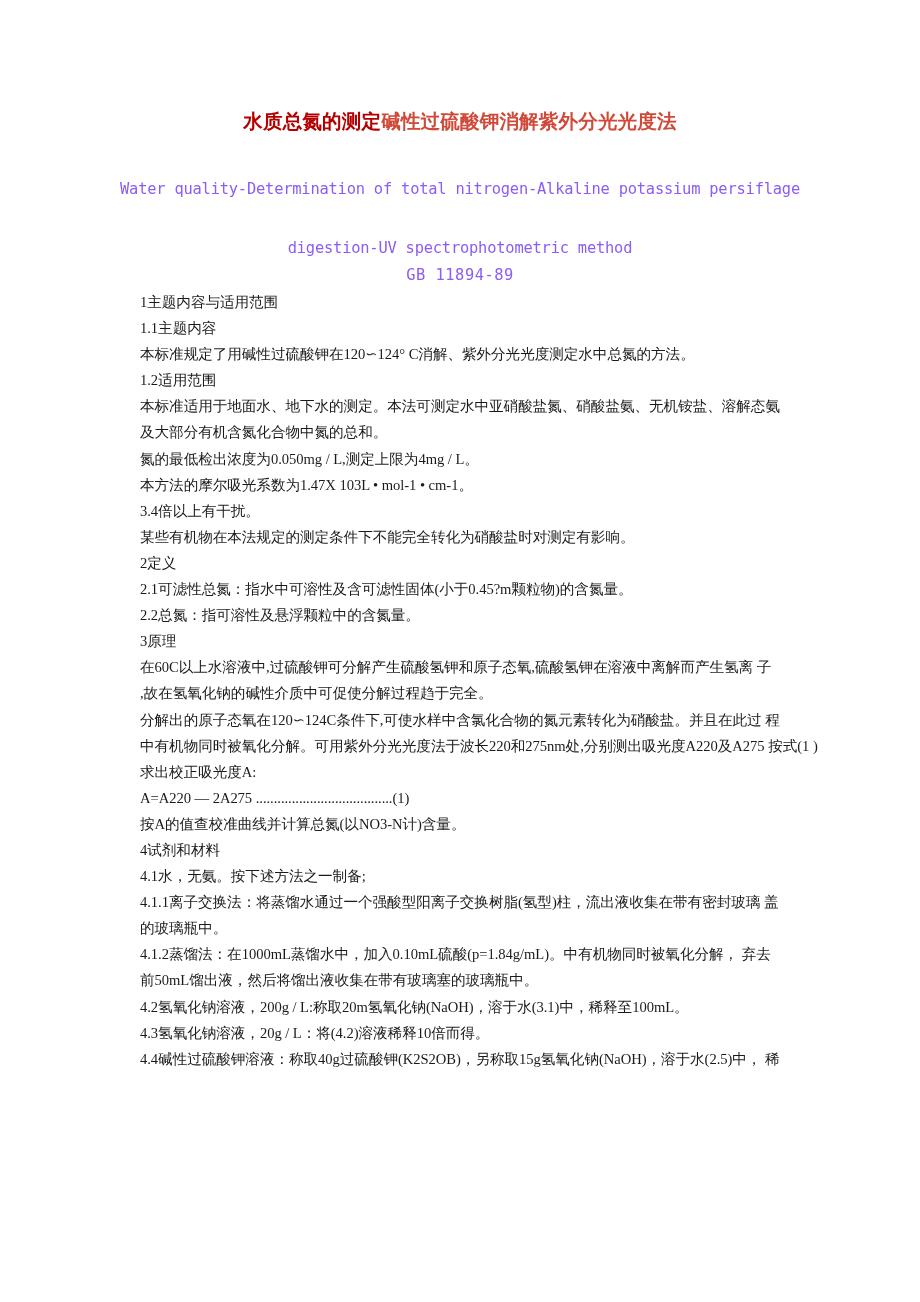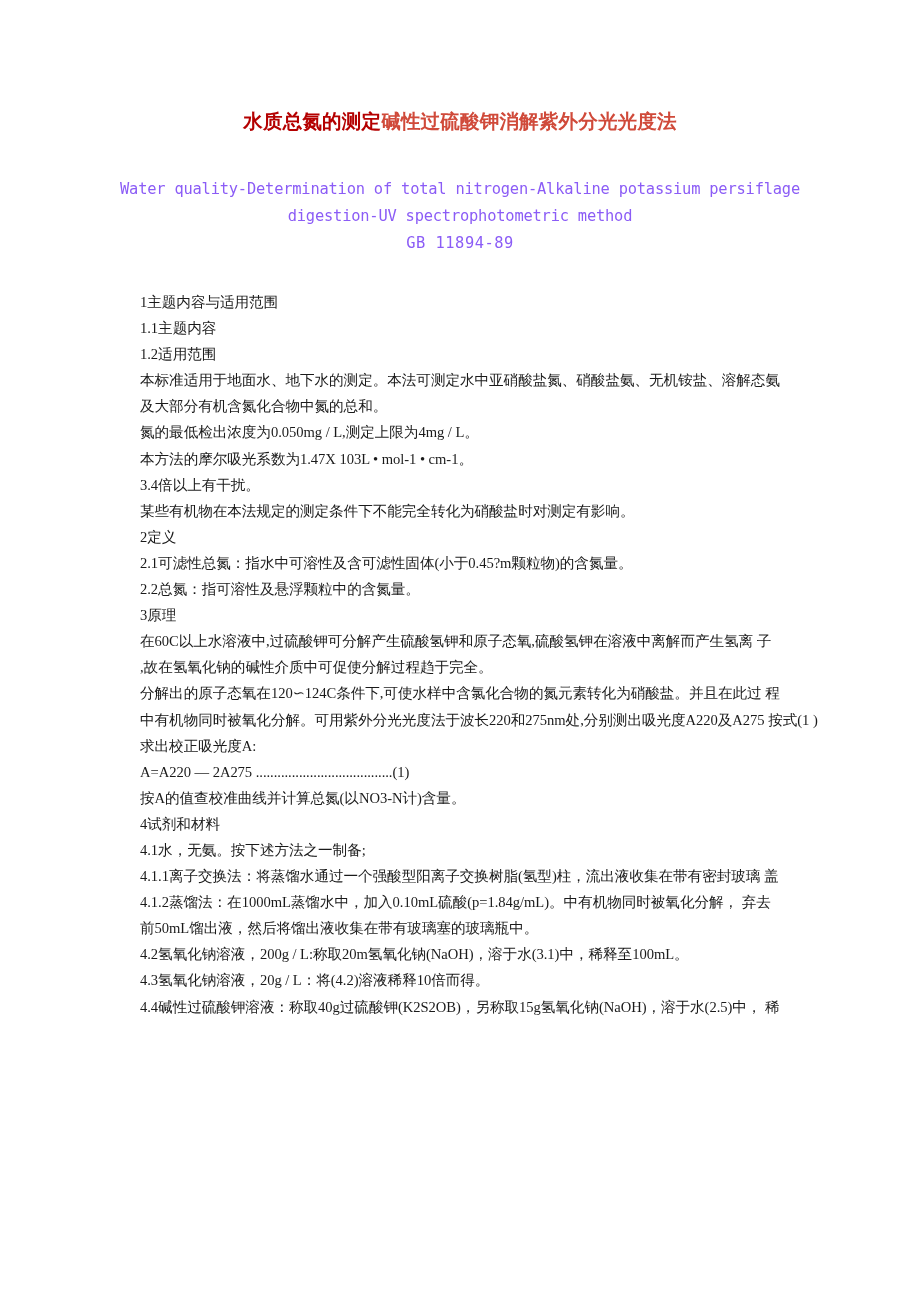--- a/index.html
+++ b/index.html
@@ -46,21 +46,21 @@
     top: 176px;
     left: 100px;
     right: 100px;
     text-align: center;
     font-family: "DejaVu Sans Mono", "Liberation Mono", monospace;
     font-size: 15.4px;
     line-height: 27px;
     color: #8b5cf6;
     letter-spacing: -0.2px;
   }
-  .en-title .line2 { display: block; }
+  .en-title .line2 { display: block; margin-top: 32px; }
   .en-title .stdno { display: block; letter-spacing: 0.5px; }
 
   .body-block {
     position: absolute;
     top: 289px;
     left: 140px;
     width: 678px;
   }
   p.ln {
     margin: 0;
@@ -90,20 +90,21 @@
 
   <div class="en-title">
     <span>Water quality-Determination of total nitrogen-Alkaline potassium persiflage</span>
     <span class="line2">digestion-UV spectrophotometric method</span>
     <span class="stdno">GB 11894-89</span>
   </div>
 
   <div class="body-block" id="body-block">
       <p class="ln ind1">1主题内容与适用范围</p>
       <p class="ln ind2">1.1主题内容</p>
+      <p class="ln ind2">本标准规定了用碱性过硫酸钾在120∽124° C消解、紫外分光光度测定水中总氮的方法。</p>
       <p class="ln ind2">1.2适用范围</p>
       <p class="ln ind2">本标准适用于地面水、地下水的测定。本法可测定水中亚硝酸盐氮、硝酸盐氨、无机铵盐、溶解态氨</p>
       <p class="ln ind1">及大部分有机含氮化合物中氮的总和。</p>
       <p class="ln ind2">氮的最低检出浓度为0.050mg / L,测定上限为4mg / L。</p>
       <p class="ln ind2">本方法的摩尔吸光系数为1.47X 103L • mol-1 • cm-1。</p>
       <p class="ln ind1">3.4倍以上有干扰。</p>
       <p class="ln ind2">某些有机物在本法规定的测定条件下不能完全转化为硝酸盐时对测定有影响。</p>
       <p class="ln ind1">2定义</p>
       <p class="ln ind2">2.1可滤性总氮：指水中可溶性及含可滤性固体(小于0.45?m颗粒物)的含氮量。</p>
       <p class="ln ind2">2.2总氮：指可溶性及悬浮颗粒中的含氮量。</p>
@@ -111,20 +112,21 @@
       <p class="ln ind2">在60C以上水溶液中,过硫酸钾可分解产生硫酸氢钾和原子态氧,硫酸氢钾在溶液中离解而产生氢离 子</p>
       <p class="ln ind1">,故在氢氧化钠的碱性介质中可促使分解过程趋于完全。</p>
       <p class="ln ind2">分解出的原子态氧在120∽124C条件下,可使水样中含氯化合物的氮元素转化为硝酸盐。并且在此过 程</p>
       <p class="ln ind1">中有机物同时被氧化分解。可用紫外分光光度法于波长220和275nm处,分别测出吸光度A220及A275 按式(1 )</p>
       <p class="ln ind1">求出校正吸光度A:</p>
       <p class="ln ind1 eqline">A=A220 — 2A275 ......................................(1)</p>
       <p class="ln ind2">按A的值查校准曲线并计算总氮(以NO3-N计)含量。</p>
       <p class="ln ind1">4试剂和材料</p>
       <p class="ln ind2">4.1水，无氨。按下述方法之一制备;</p>
       <p class="ln ind2">4.1.1离子交换法：将蒸馏水通过一个强酸型阳离子交换树脂(氢型)柱，流出液收集在带有密封玻璃 盖</p>
+      <p class="ln ind1">的玻璃瓶中。</p>
       <p class="ln ind2">4.1.2蒸馏法：在1000mL蒸馏水中，加入0.10mL硫酸(p=1.84g/mL)。中有机物同时被氧化分解， 弃去</p>
       <p class="ln ind1">前50mL馏出液，然后将馏出液收集在带有玻璃塞的玻璃瓶中。</p>
       <p class="ln ind2">4.2氢氧化钠溶液，200g / L:称取20m氢氧化钠(NaOH)，溶于水(3.1)中，稀释至100mL。</p>
       <p class="ln ind2">4.3氢氧化钠溶液，20g / L：将(4.2)溶液稀释10倍而得。</p>
       <p class="ln ind2">4.4碱性过硫酸钾溶液：称取40g过硫酸钾(K2S2OB)，另称取15g氢氧化钠(NaOH)，溶于水(2.5)中， 稀</p>
     </div>
 
 </div>
 
 </body></html>

